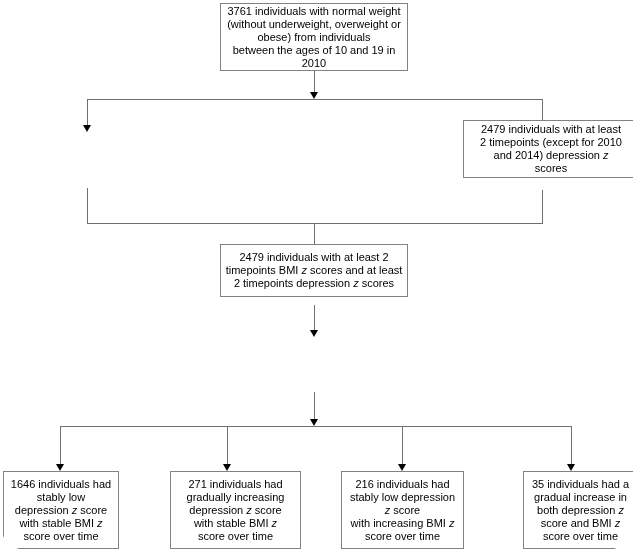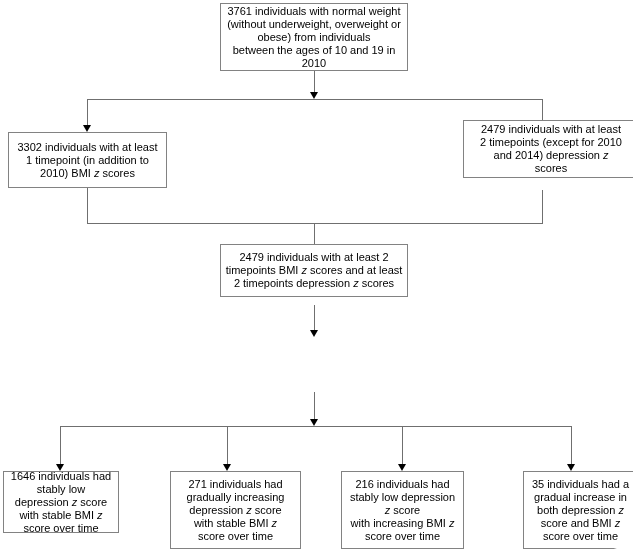--- a/index.html
+++ b/index.html
@@ -21,21 +21,21 @@
     position:absolute;width:0;height:0;
     border-left:4px solid transparent;border-right:4px solid transparent;
     border-top:7px solid #000;
   }
   
   .n0{left:220px;top:3px;width:188px;height:68px}
   .n1{left:8px;top:132px;width:159px;height:56px}
   .n2{left:463px;top:120px;width:176px;height:58px}
   .n3{left:220px;top:244px;width:188px;height:53px}
   .n4{left:220px;top:337px;width:188px;height:55px}
-  .n5{left:3px;top:471px;width:116px;height:62px}
+  .n5{left:3px;top:471px;width:116px;height:78px}
   .n6{left:170px;top:471px;width:131px;height:78px}
   .n7{left:341px;top:471px;width:123px;height:78px}
   .n8{left:523px;top:471px;width:115px;height:78px}
   
   .lA{left:314px;top:71px;width:1px;height:21px}
   .lB{left:87px;top:99px;width:456px;height:1px}
   .lC{left:87px;top:99px;width:1px;height:26px}
   .lD{left:542px;top:99px;width:1px;height:26px}
   .lE{left:87px;top:188px;width:1px;height:35px}
   .lF{left:542px;top:190px;width:1px;height:33px}
@@ -87,23 +87,20 @@
   <div class="arr a5"></div>
   <div class="arr a6"></div>
   <div class="arr a7"></div>
   <div class="arr a8"></div>
   <div class="arr a9"></div>
   <div class="arr a10"></div>
 
   <div class="node n0">
     <div class="node-text">3761 individuals with normal weight<br>(without underweight, overweight or<br>obese) from individuals<br>between the ages of 10 and 19 in<br>2010</div>
   </div>
-  <div class="node n1">
-    <div class="node-text">3302 individuals with at least<br>1 timepoint (in addition to<br>2010) BMI <i>z</i> scores</div>
-  </div>
   <div class="node n2">
     <div class="node-text">2479 individuals with at least<br>2 timepoints (except for 2010<br>and 2014) depression <i>z</i><br>scores</div>
   </div>
   <div class="node n3">
     <div class="node-text">2479 individuals with at least 2<br>timepoints BMI <i>z</i> scores and at least<br>2 timepoints depression <i>z</i> scores</div>
   </div>
   <div class="node n5">
     <div class="node-text">1646 individuals had<br>stably low<br>depression <i>z</i> score<br>with stable BMI <i>z</i><br>score over time</div>
   </div>
   <div class="node n6">

